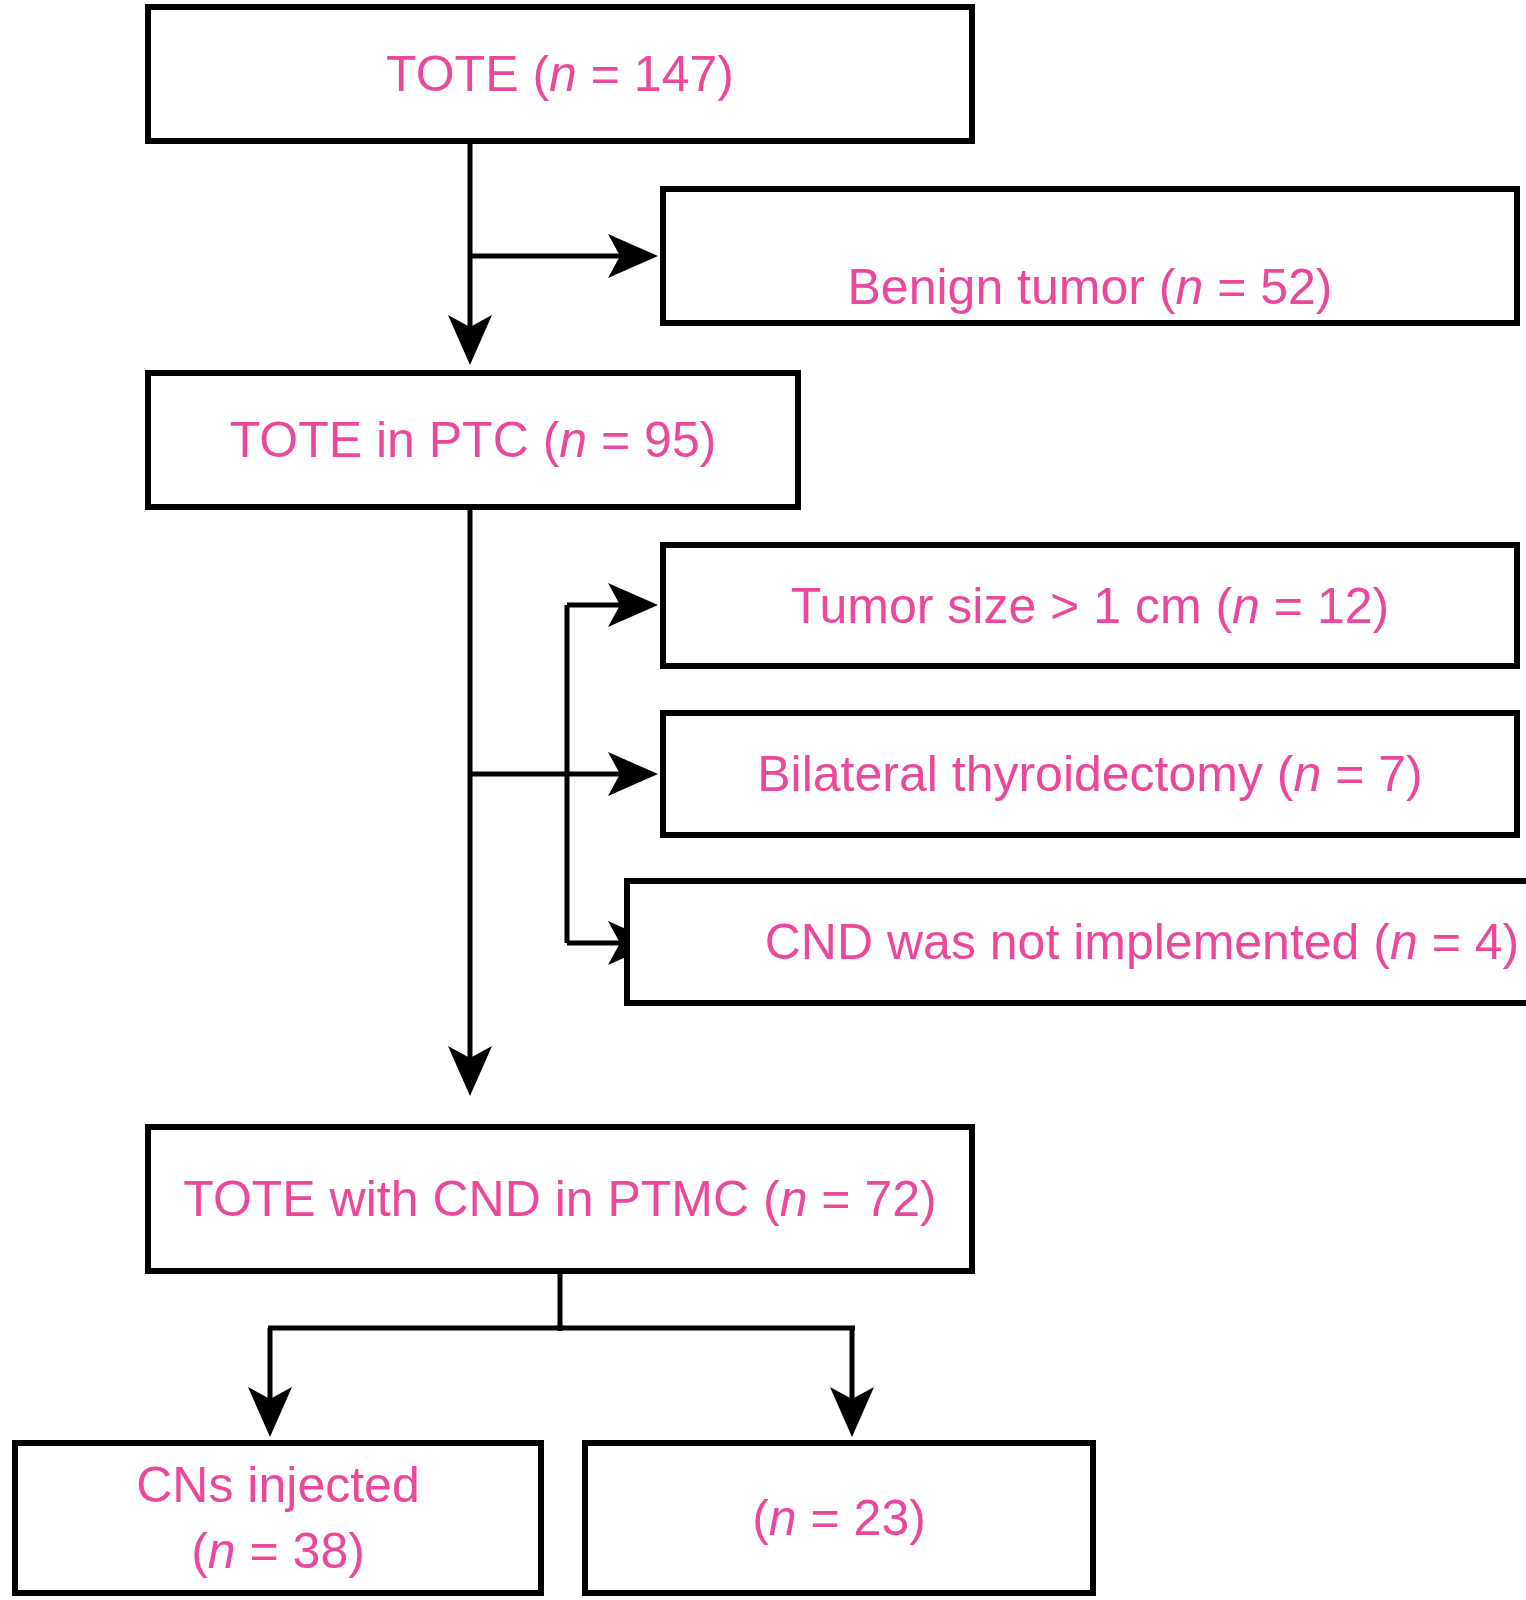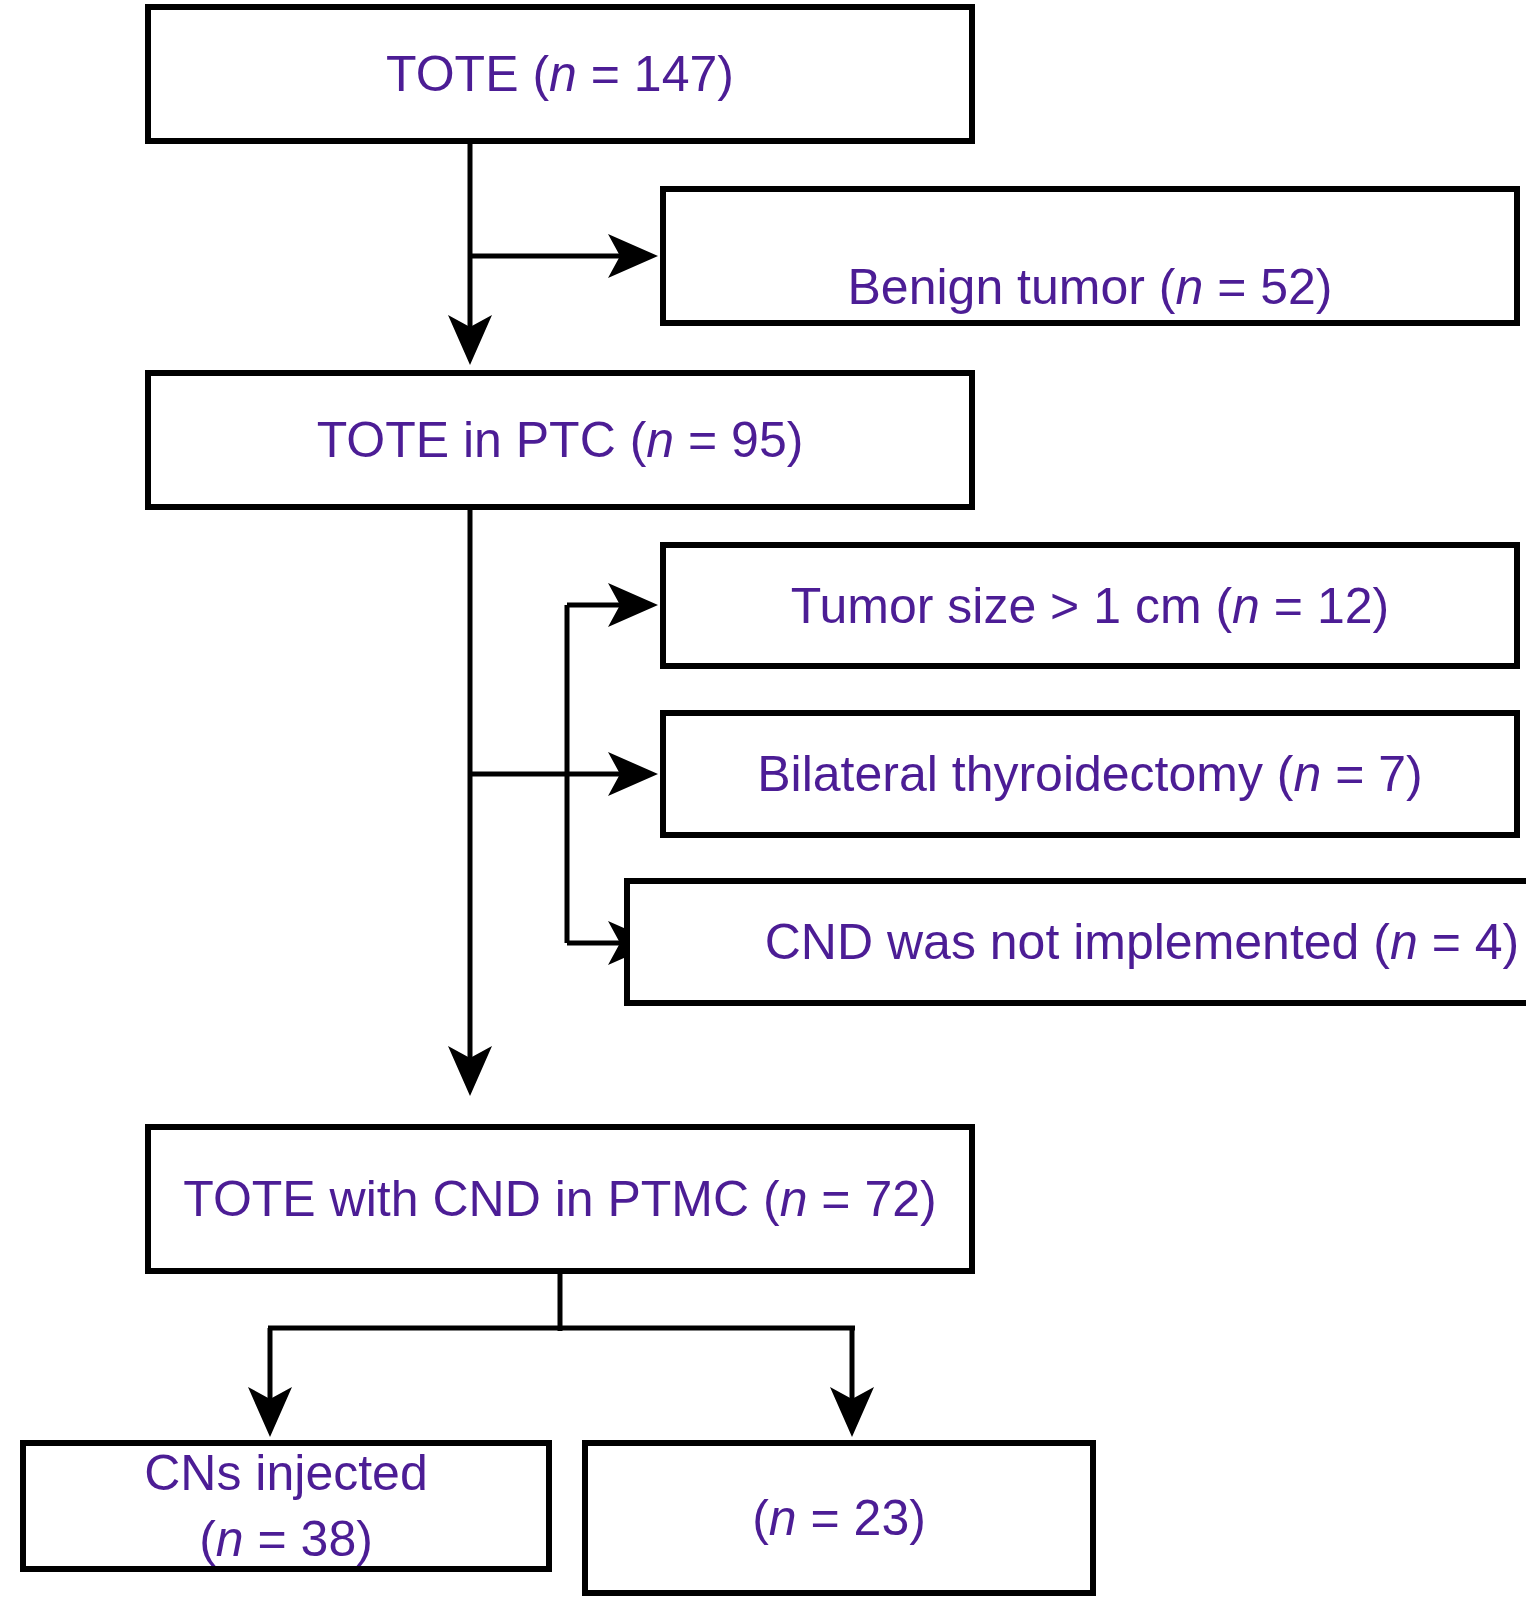--- a/index.html
+++ b/index.html
@@ -6,21 +6,21 @@
     margin: 0;
     padding: 0;
     background: #ffffff;
   }
   #canvas {
     position: relative;
     width: 1526px;
     height: 1600px;
     background: #ffffff;
     font-family: "Liberation Sans", sans-serif;
-    color: #4c1d95;
+    color: #ec4899;
     overflow: hidden;
   }
   svg.connectors {
     position: absolute;
     left: 0;
     top: 0;
     z-index: 1;
   }
   svg.connectors line {
     stroke: #000000;
@@ -46,26 +46,26 @@
     letter-spacing: 0px;
     white-space: nowrap;
   }
   .node .lbl em {
     font-style: italic;
     font-family: "Liberation Sans", sans-serif;
   }
   
   #box-tote         { left: 145px;  top: 4px;    width: 830px; height: 140px; }
   #box-benign       { left: 660px;  top: 186px;  width: 860px; height: 140px; justify-content: flex-end; }
-  #box-ptc          { left: 145px;  top: 370px;  width: 830px; height: 140px; }
+  #box-ptc          { left: 145px;  top: 370px;  width: 656px; height: 140px; }
   #box-tumor-size   { left: 660px;  top: 542px;  width: 860px; height: 127px; }
   #box-bilateral    { left: 660px;  top: 710px;  width: 860px; height: 128px; }
   #box-cnd          { left: 624px;  top: 878px;  width: 1036px; height: 128px; }
   #box-ptmc         { left: 145px;  top: 1098px; width: 830px; height: 150px; margin-top: 26px; }
-  #box-injected     { left: 20px;    top: 1440px; width: 532px; height: 132px; }
+  #box-injected     { left: 12px;    top: 1440px; width: 532px; height: 156px; }
   #box-not-injected { left: 582px;  top: 1440px; width: 514px; height: 156px; }
 </style>
 </head>
 <body>
 
 <div id="canvas">
 
   <svg class="connectors" width="1526" height="1600" viewBox="0 0 1526 1600">
 
     <line x1="470" y1="143" x2="470" y2="330"></line>

